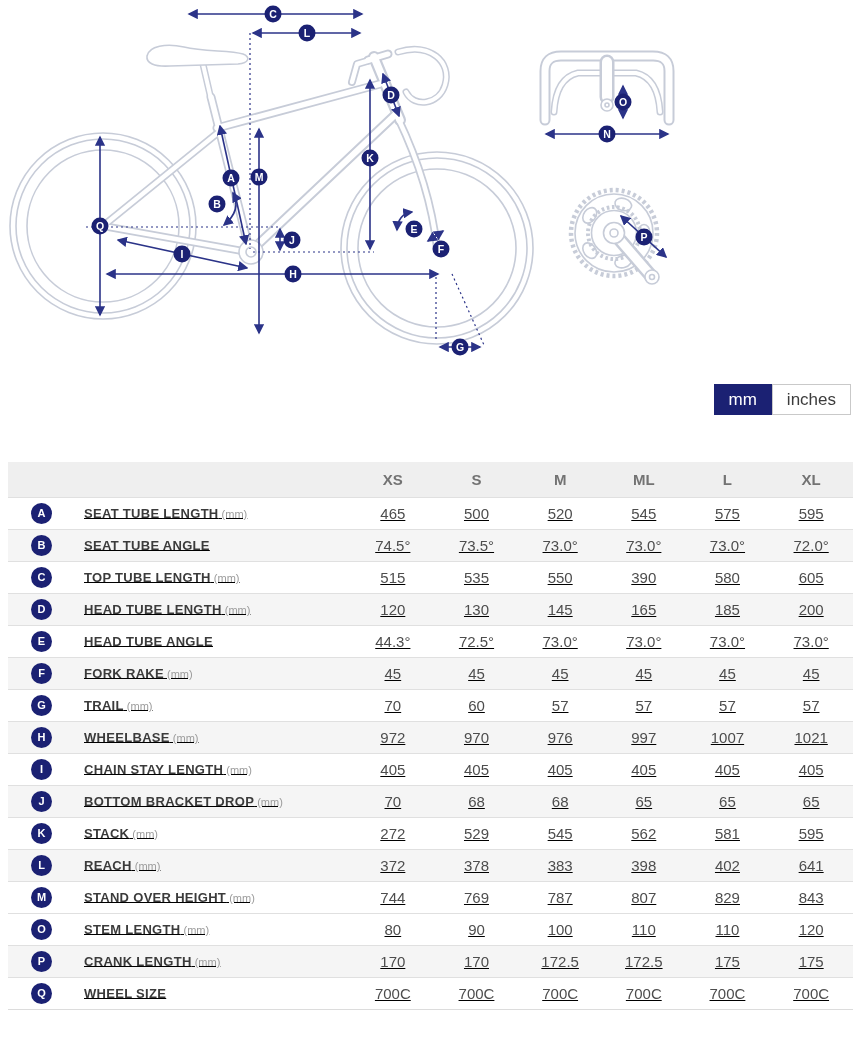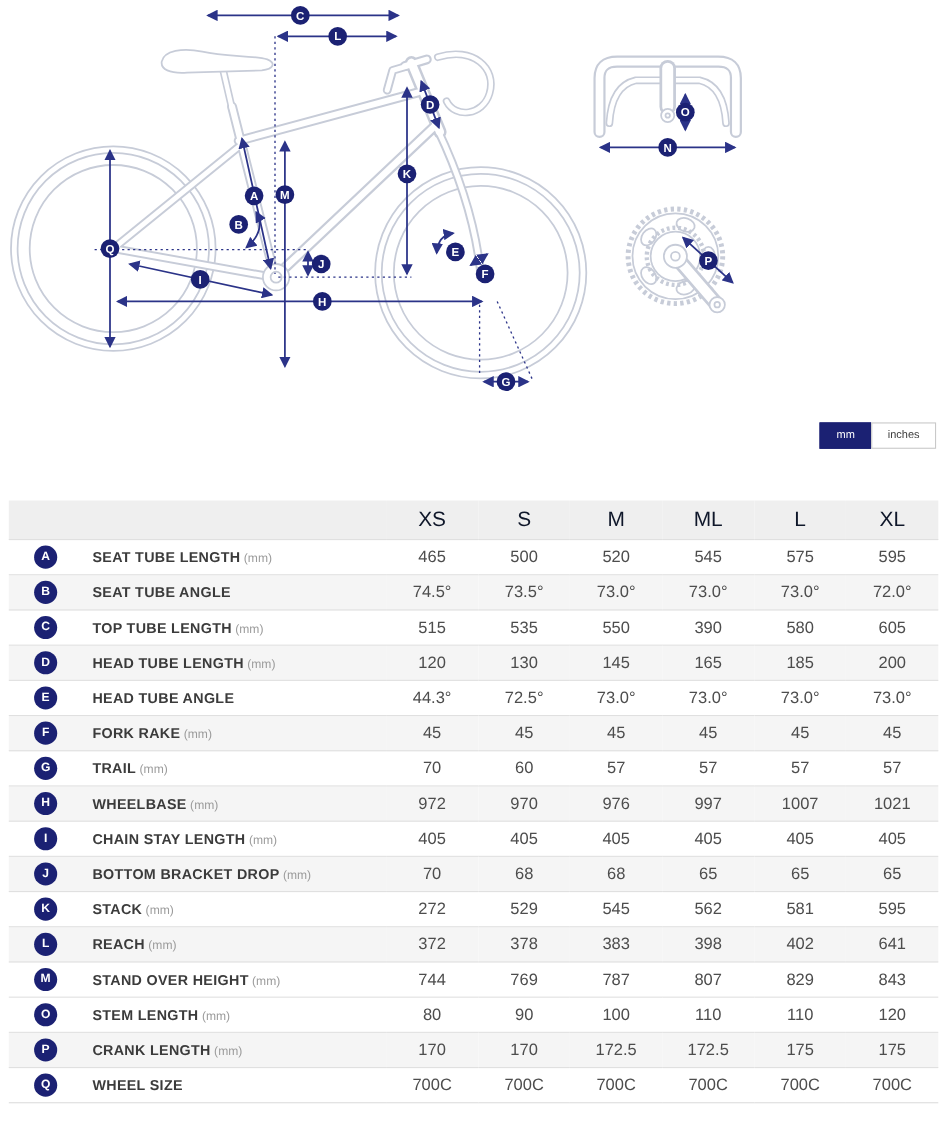--- a/index.html
+++ b/index.html
@@ -12,28 +12,28 @@
   .to{stroke:#c7ccd8;fill:none;stroke-linecap:round;stroke-linejoin:round;}
   .ti{stroke:#fff;fill:none;stroke-linecap:round;stroke-linejoin:round;}
   .fillpart{fill:#fff;stroke:#c7ccd8;stroke-width:1.6;}
   .arr{stroke:#2b3388;stroke-width:1.6;fill:none;marker-start:url(#ah);marker-end:url(#ah);}
   .dot{stroke:#2b3388;stroke-width:1.2;stroke-dasharray:2 3;fill:none;}
   .bdg circle{fill:#1b2173;}
   .bdg text{fill:#fff;font-size:10.5px;font-weight:700;text-anchor:middle;font-family:"Liberation Sans",sans-serif;}
 
   
   .toggle-row{display:flex;justify-content:flex-end;padding-right:10px;margin-top:12px;}
-  .seg-btn{font-family:inherit;font-size:10px;padding:6px 14px;border:1px solid #c9c9c9;background:#fff;color:#3c3c3c;cursor:pointer;line-height:1;}
+  .seg-btn{font-family:inherit;font-size:17px;padding:6px 14px;border:1px solid #c9c9c9;background:#fff;color:#3c3c3c;cursor:pointer;line-height:1;}
   .seg-btn.active{background:#1b2173;border-color:#1b2173;color:#fff;}
 
   
   table.geo{border-collapse:collapse;width:845px;margin:47px 8px 0 8px;table-layout:fixed;border-bottom:1px solid #dcdcdc;}
-  table.geo thead th{background:#efefef;color:#0f172a;font-weight:400;font-size:19px;height:33px;text-align:center;}
+  table.geo thead th{background:#efefef;color:#737373;font-weight:700;font-size:15px;height:33px;text-align:center;}
   table.geo .label-col{width:341px;}
-  table.geo tbody tr{border-top:1px solid #e0e0e0;}
+  table.geo tbody tr{border-top:1px solid #e0e0e0;text-decoration:underline;}
   table.geo tbody tr.alt{background:#f5f5f5;}
   table.geo tbody td{height:31px;font-size:15px;color:#4d4d4d;text-align:center;padding:0;}
   td.cell-label{text-align:left !important;}
   .badge{display:inline-block;width:21px;height:21px;border-radius:50%;background:#1b2173;color:#fff;font-size:11px;font-weight:700;text-align:center;line-height:21px;margin-left:23px;vertical-align:middle;}
   .row-label{font-size:13px;font-weight:700;color:#3b3b3b;margin-left:32px;letter-spacing:.3px;vertical-align:middle;}
   .unit{font-size:11px;color:#9b9b9b;font-weight:400;letter-spacing:0;}
 </style>
 </head>
 <body>
 

